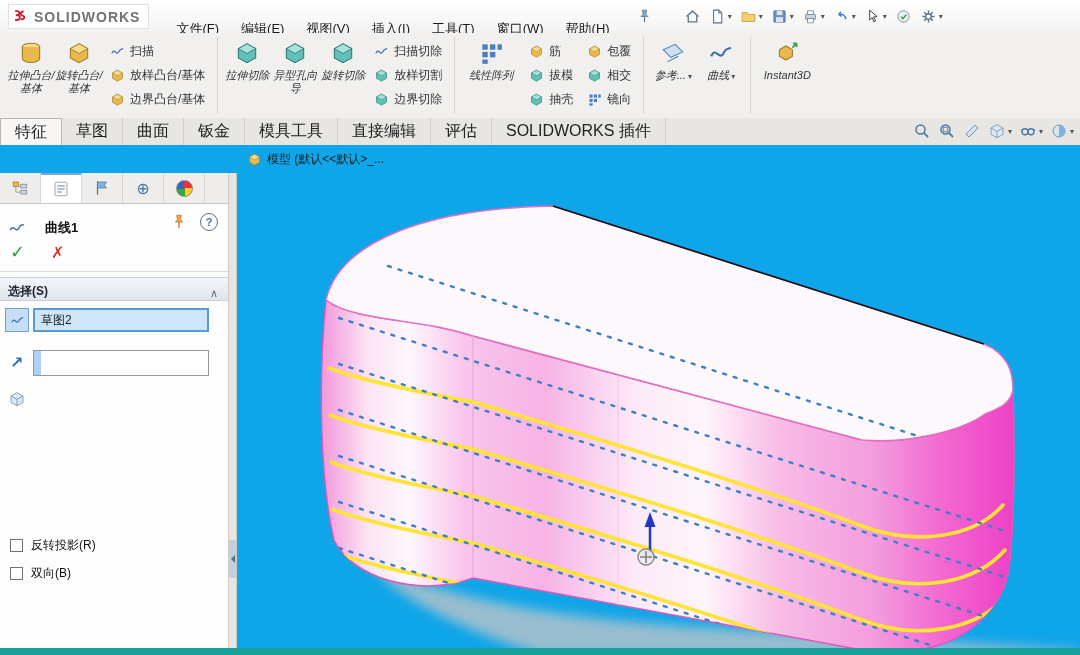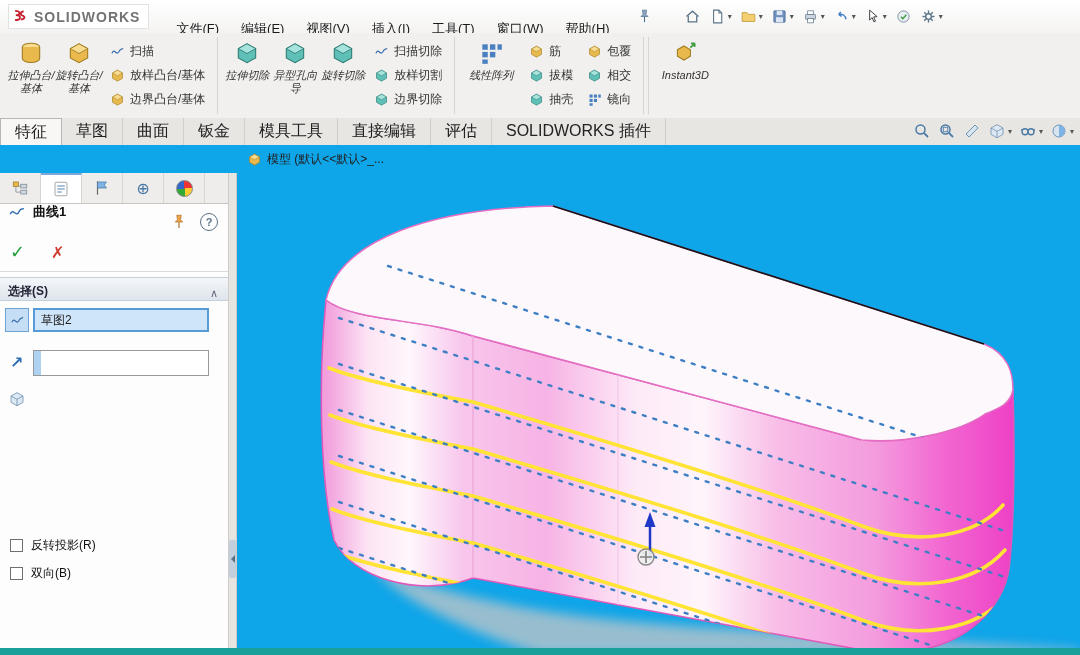--- a/index.html
+++ b/index.html
@@ -38,21 +38,21 @@
   
   .workspace{position:absolute;left:0;top:145px;width:1080px;height:503px;background:#0ea5e9;}
   .crumb{position:absolute;left:247px;top:6px;display:flex;align-items:center;gap:5px;font-size:12px;color:#222;}
   
   .panel{position:absolute;left:0;top:28px;width:228px;height:475px;background:#fdfdfd;}
   .ptabs{position:absolute;left:0;top:0;width:228px;height:30px;background:#efedeb;border-bottom:1px solid #c9c6c2;display:flex;}
   .ptab{width:41px;height:30px;display:flex;align-items:center;justify-content:center;border-right:1px solid #d8d5d1;box-sizing:border-box;}
   .ptab.active{background:#fff;border-top:2px solid #7aa7d6;}
   .pic{width:18px;height:18px;}
   .ball{width:15px;height:15px;border-radius:50%;background:conic-gradient(#e33 0 25%,#fc3 25% 50%,#3a3 50% 75%,#36c 75% 100%);border:1px solid #888;}
-  .phead{position:absolute;left:8px;top:30px;display:flex;align-items:flex-end;gap:7px;}
+  .phead{position:absolute;left:8px;top:46px;display:flex;align-items:flex-end;gap:19px;}
   .ptitle{font-weight:bold;font-size:13px;color:#111;}
   .phelp{position:absolute;right:10px;top:40px;width:16px;height:16px;border-radius:50%;border:1.5px solid #5a7286;color:#5a7286;font-size:11px;font-weight:bold;display:flex;align-items:center;justify-content:center;}
   .phpin{position:absolute;right:40px;top:40px;width:18px;height:18px;}
   .pactions{position:absolute;left:10px;top:68px;display:flex;gap:26px;align-items:center;}
   .ok{color:#1f9e3c;font-size:18px;font-weight:bold;}
   .cancel{color:#d03a2e;font-size:16px;font-weight:bold;}
   .pdivider{position:absolute;left:0;top:98px;width:228px;border-top:1px solid #dcdad7;}
   .psect{position:absolute;left:0;top:104px;width:228px;height:24px;background:linear-gradient(#f3f6fa,#dfe5ec);border-top:1px solid #c9cfd7;border-bottom:1px solid #c9cfd7;display:flex;align-items:flex-end;box-sizing:border-box;}
   .psect b{font-size:12px;margin-left:8px;color:#223;}
   .caret{margin-left:auto;margin-right:10px;color:#667;font-size:11px;}
@@ -408,20 +408,34 @@
           </div>
         <div class="rb-small">
             <svg class="sic" viewBox="0 0 24 24">
               <use href="#i-grid"></use>
             </svg>
             <span>镜向</span>
           </div>
       </div>
     </div>
     <div class="rb-sep"></div>
+    <div class="rb-group">
+      <div class="rb-big">
+        <svg class="bic" viewBox="0 0 24 24">
+            <use href="#i-plane"></use>
+          </svg>
+        <span class="blab"><span>参考...</span><span class="dd">▾</span></span>
+      </div>
+      <div class="rb-big">
+        <svg class="bic" viewBox="0 0 24 24">
+            <use href="#i-wave"></use>
+          </svg>
+        <span class="blab"><span>曲线</span><span class="dd">▾</span></span>
+      </div>
+    </div>
     <div class="rb-sep"></div>
     <div class="rb-group">
       <div class="rb-big wide">
         <svg class="bic" viewBox="0 0 24 24">
             <use href="#i-arrow3d"></use>
           </svg>
         <span class="blab">Instant3D</span>
       </div>
     </div>
   </div>

